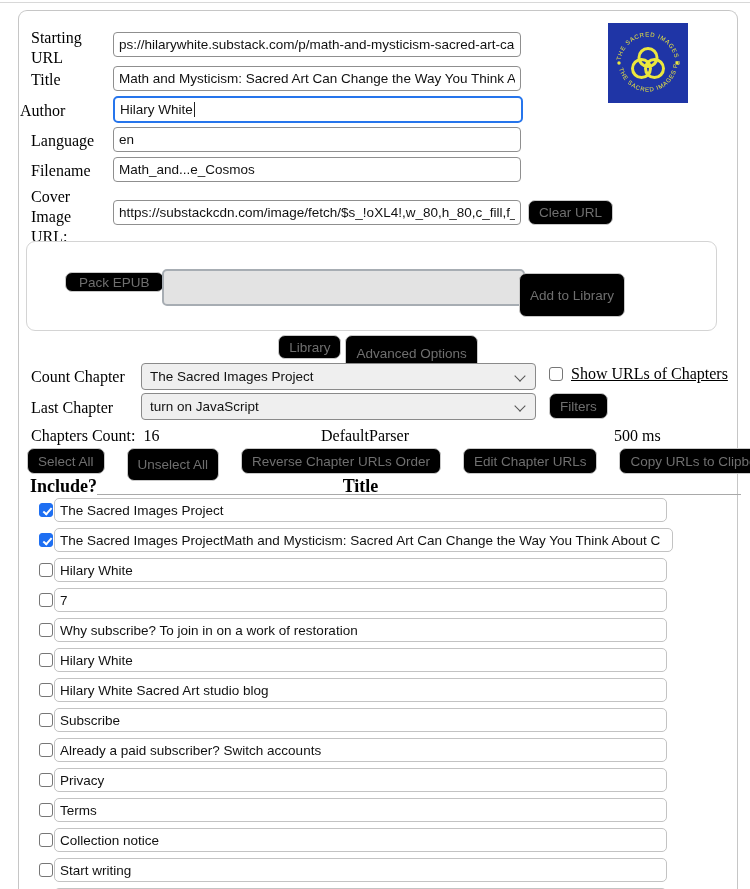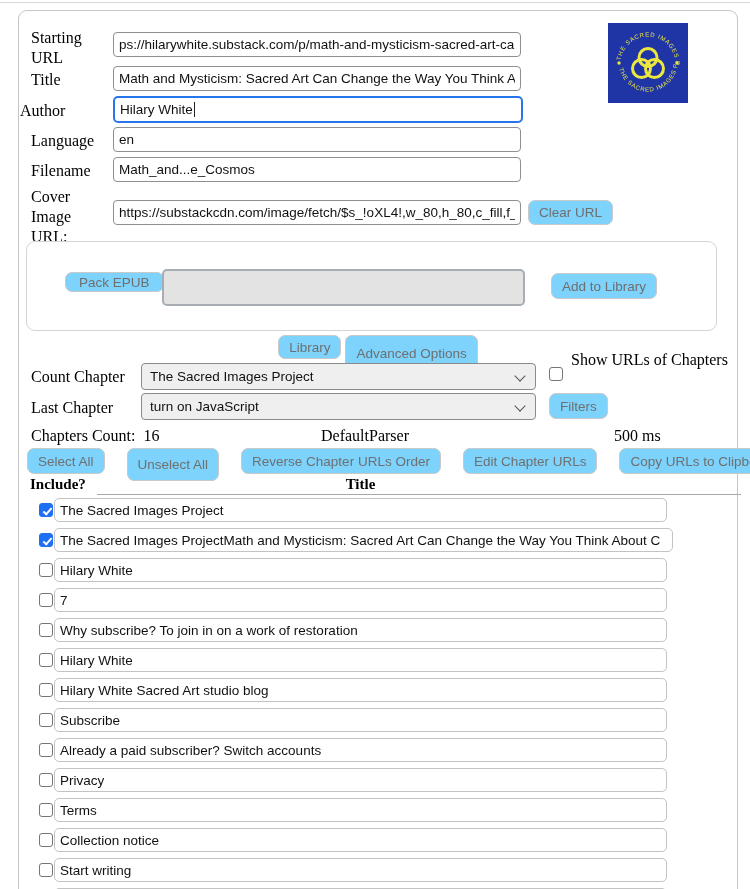--- a/index.html
+++ b/index.html
@@ -26,21 +26,21 @@
     background:#fff;outline:none;
   }
   .fauthor{
     position:absolute;left:94px;width:396px;height:21px;
     border:2px solid #2675ec;border-radius:5px;padding:1px 5px;
     font-size:13.5px;color:#111;background:#fff;display:flex;align-items:center;
   }
   .caret{display:inline-block;width:1px;height:15px;background:#222;margin-left:1px;}
   .btn{
     display:inline-flex;align-items:center;justify-content:center;
-    background:#7dd3fc;border:1px solid #c9c9c9;border-radius:7px;
+    background:#000000;border:1px solid #c9c9c9;border-radius:7px;
     color:#6f6f6f;font-family:"Liberation Sans",sans-serif;font-size:13.5px;
     padding:4px 10px;white-space:nowrap;cursor:pointer;
   }
   
   .packpanel{
     position:absolute;left:7px;top:230px;width:689px;height:88px;
     border:1px solid #d4d4d4;border-radius:9px;background:#fff;
   }
   .progress{
     position:absolute;left:135px;top:27px;width:359px;height:33px;
@@ -63,21 +63,21 @@
   .cb{
     width:14px;height:14px;border:1px solid #767676;border-radius:3px;
     background:#fff;box-sizing:border-box;position:relative;
   }
   .cb.checked{background:#1e6ff2;border-color:#1e6ff2;}
   .cb.checked::after{
     content:"";position:absolute;left:4.5px;top:1.5px;width:3px;height:7px;
     border-right:2px solid #fff;border-bottom:2px solid #fff;transform:rotate(42deg);
   }
   
-  .hdr{font-family:"Liberation Serif",serif;font-weight:bold;font-size:15px;color:#000;}
+  .hdr{font-family:"Liberation Serif",serif;font-weight:bold;font-size:18px;color:#000;}
   .hline{position:absolute;left:78px;top:483px;width:644px;border-top:1px solid #a9a9a9;}
   .chrow{position:absolute;left:0;width:718px;height:30px;}
   .chrow .cb{position:absolute;left:20px;top:5px;}
   .chrow .rinput{
     position:absolute;left:35px;top:0;width:601px;height:20px;
     border:1px solid #c3c3c3;border-radius:5px;padding:1px 5px;
     font-family:"Liberation Sans",sans-serif;font-size:13.5px;color:#111;outline:none;background:#fff;
   }
   .chrow.wide .rinput{width:607px;}
 </style>
@@ -123,35 +123,35 @@
     <g stroke="#ece73e" stroke-width="3" fill="none">
       <circle cx="40" cy="34.5" r="9"></circle>
       <circle cx="33.5" cy="45.5" r="9"></circle>
       <circle cx="46.5" cy="45.5" r="9"></circle>
     </g>
   </svg>
 
   <div class="packpanel">
     <button class="btn abs" style="left:38px;top:30px;height:20px;padding:4px 13px;">Pack EPUB</button>
     <div class="progress"></div>
-    <button class="btn abs" style="left:524px;top:31px;height:26px;">Add to Library</button>
+    <button class="btn abs" style="left:492px;top:31px;height:44px;">Add to Library</button>
   </div>
 
   <div class="abs" style="left:0;top:324px;width:718px;display:flex;justify-content:center;gap:4px;">
     <button class="btn" style="height:24px;">Library</button>
     <button class="btn" style="height:36px;">Advanced Options</button>
   </div>
 
   <div class="abs seriftext" style="left:12px;top:357px;">Count Chapter</div>
   <div class="sel" style="top:352px;">
     <span>The Sacred Images Project</span>
     <span class="chev"></span>
   </div>
   <div class="abs cb" style="left:530px;top:356px;"></div>
-  <div class="abs seriftext" style="left:552px;top:340px;">Show URLs of Chapters</div>
+  <div class="abs seriftext" style="left:552px;top:354px;text-decoration:underline;">Show URLs of Chapters</div>
 
   <div class="abs seriftext" style="left:12px;top:388px;">Last Chapter</div>
   <div class="sel" style="top:382px;">
     <span>turn on JavaScript</span>
     <span class="chev"></span>
   </div>
   <button class="btn abs" style="left:530px;top:382px;height:26px;">Filters</button>
 
   <div class="abs seriftext" style="left:12px;top:416px;">
     <span>Chapters Count:</span>

